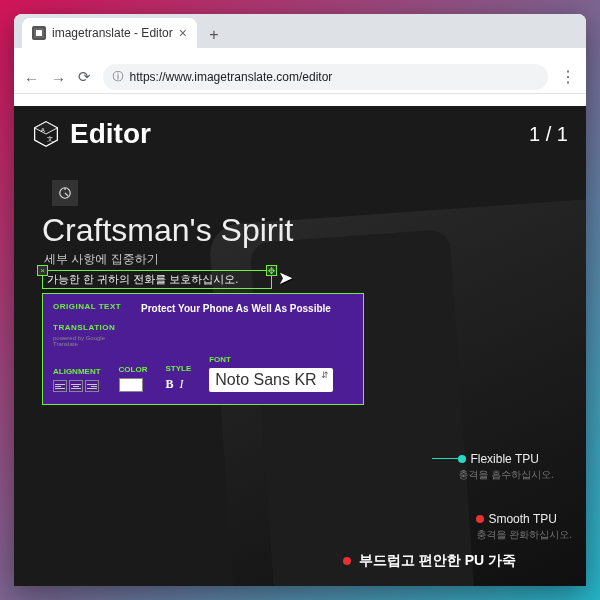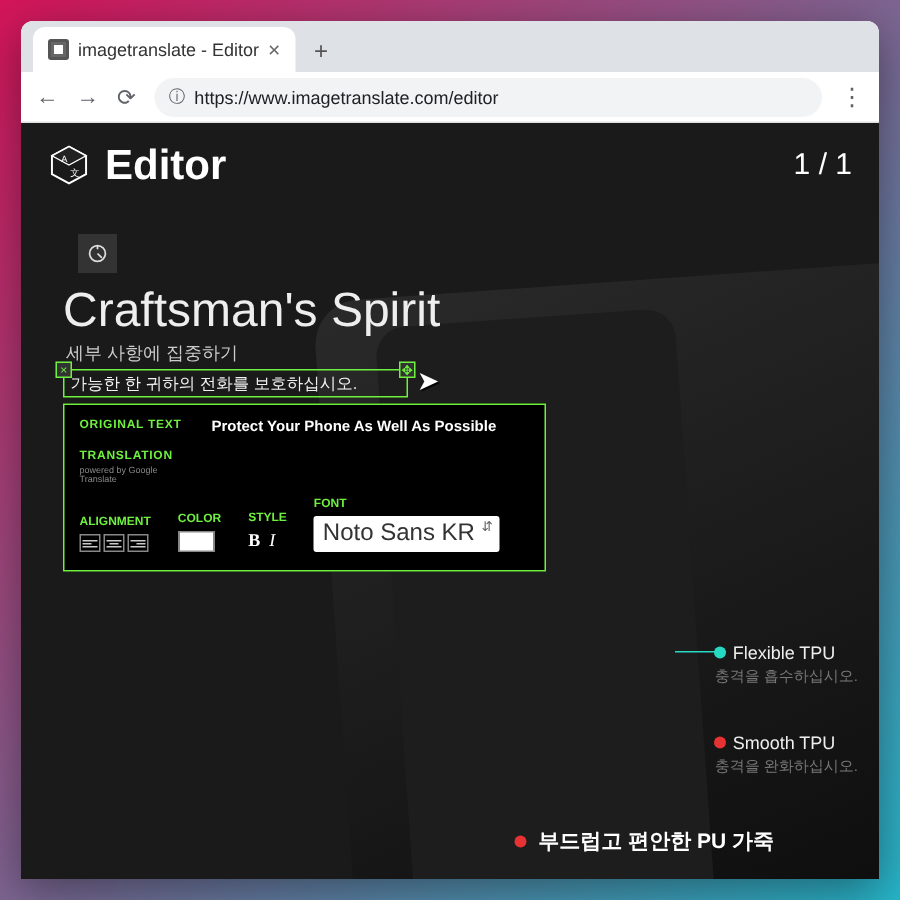--- a/index.html
+++ b/index.html
@@ -1,17 +1,17 @@
 <!DOCTYPE html>
 <html><head>
 <meta charset="utf-8">
 <style>
 * { margin: 0; padding: 0; box-sizing: border-box; }
 body { font-family: -apple-system, BlinkMacSystemFont, "Segoe UI", sans-serif; background: linear-gradient(135deg, #d41459 0%, #26b5c9 100%); width: 600px; height: 600px; padding: 14px; overflow: hidden; }
-.browser { background: #fff; border-radius: 8px 8px 0 0; overflow: hidden; height: 100%; display: flex; flex-direction: column; box-shadow: 0 8px 30px rgba(0,0,0,0.4); }
+.browser { background: #fff; border-radius: 8px 8px 0 0; overflow: hidden; height: 100%; display: flex; flex-direction: column; box-shadow: 0 8px 30px rgba(0,0,0,0.4); gap: 12px; }
 .tabbar { background: #dee1e6; height: 34px; display: flex; align-items: flex-end; padding-left: 8px; }
 .tab { background: #fff; border-radius: 8px 8px 0 0; height: 30px; display: flex; align-items: center; padding: 0 10px; font-size: 12px; color: #333; gap: 6px; min-width: 160px; }
 .tab-favicon { width: 14px; height: 14px; background: #555; border-radius: 2px; display: flex; align-items: center; justify-content: center; }
 .tab-favicon svg { width: 10px; height: 10px; }
 .tab-close { margin-left: auto; color: #666; font-size: 14px; cursor: pointer; }
 .newtab { width: 26px; height: 26px; display: flex; align-items: center; justify-content: center; color: #555; font-size: 16px; margin-left: 4px; }
 .addrbar { background: #fff; height: 34px; display: flex; align-items: center; padding: 0 10px; gap: 12px; border-bottom: 1px solid #e0e0e0; }
 .nav-icon { color: #5f6368; font-size: 15px; cursor: pointer; }
 .url-box { flex: 1; background: #f1f3f4; border-radius: 14px; height: 26px; display: flex; align-items: center; padding: 0 10px; font-size: 12px; color: #202124; gap: 6px; }
 .url-lock { color: #5f6368; font-size: 11px; }
@@ -25,41 +25,41 @@
 .canvas { position: relative; padding: 0 20px; height: 100%; }
 .phone-bg { position: absolute; right: -20px; top: 50px; width: 380px; height: 520px; background: linear-gradient(160deg, #2a2a2a 0%, #0f0f0f 80%); border-radius: 30px 0 0 30px; transform: rotate(-4deg); }
 .phone-bg::before { content: ""; position: absolute; left: 40px; top: 20px; width: 200px; height: 400px; background: #1d1d1d; border-radius: 20px; }
 .compass-icon { display: inline-flex; background: #333; padding: 6px; margin-top: 18px; margin-left: 18px; }
 .hero-title { font-size: 32px; font-weight: 300; color: #eee; margin: 6px 0 2px 8px; position: relative; }
 .subtitle { font-size: 12px; color: #ccc; margin-left: 10px; position: relative; }
 .sel-box { position: relative; border: 1px solid #6fef3f; margin: 2px 0 0 8px; width: 230px; padding: 1px 4px; font-size: 11px; color: #f0f0f0; }
 .sel-box .h-close { position: absolute; left: -6px; top: -6px; width: 11px; height: 11px; background: #333; border: 1px solid #6fef3f; color: #6fef3f; font-size: 8px; display: flex; align-items: center; justify-content: center; cursor: pointer; }
 .sel-box .h-move { position: absolute; right: -6px; top: -6px; width: 11px; height: 11px; background: #333; border: 1px solid #6fef3f; color: #6fef3f; font-size: 9px; display: flex; align-items: center; justify-content: center; cursor: move; }
 .cursor-arrow { position: absolute; right: -22px; top: -4px; font-size: 18px; color: #fff; filter: drop-shadow(1px 1px 0 #000); pointer-events: none; }
-.popup { background: #000000; border: 1px solid #6fef3f; width: 322px; margin: 4px 0 0 8px; padding: 8px 10px 12px; position: relative; z-index: 5; }
+.popup { background: #4c1d95; border: 1px solid #6fef3f; width: 322px; margin: 4px 0 0 8px; padding: 8px 10px 12px; position: relative; z-index: 5; }
 .pop-row { display: flex; gap: 14px; margin-bottom: 8px; align-items: flex-start; }
 .pop-label { color: #6fef3f; font-size: 8px; font-weight: 700; letter-spacing: 0.5px; width: 74px; flex-shrink: 0; }
 .pop-sublabel { color: #888; font-size: 6px; margin-top: 3px; }
 .pop-orig { color: #fff; font-size: 10px; font-weight: 700; line-height: 1.3; }
 .pop-input { background: #fff; color: #333; font-size: 10px; padding: 5px 6px; border-radius: 2px; flex: 1; }
 .pop-controls { display: flex; gap: 18px; margin-top: 6px; align-items: flex-end; }
 .ctrl-col { display: flex; flex-direction: column; gap: 4px; }
 .ctrl-label { color: #6fef3f; font-size: 8px; font-weight: 700; }
 .align-group { display: flex; gap: 2px; }
 .align-btn { width: 14px; height: 12px; border: 1px solid #888; display: flex; flex-direction: column; justify-content: center; gap: 1px; padding: 1px; cursor: pointer; }
 .align-btn span { height: 1px; background: #ccc; }
 .color-swatch { width: 24px; height: 14px; background: #fff; border: 1px solid #888; cursor: pointer; }
 .style-group { display: flex; gap: 6px; font-family: Georgia, serif; }
 .style-b { font-weight: 700; font-size: 12px; cursor: pointer; }
 .style-i { font-style: italic; font-size: 12px; cursor: pointer; }
 .font-select { background: #fff; color: #333; font-size: 16px; padding: 3px 16px 3px 6px; border-radius: 2px; position: relative; cursor: pointer; min-width: 88px; }
 .font-select::after { content: "⇵"; position: absolute; right: 4px; top: 2px; font-size: 9px; color: #666; }
 .annot { position: absolute; font-size: 12px; }
 .annot-dot { display: inline-block; width: 8px; height: 8px; border-radius: 50%; margin-right: 4px; }
-.annot-flex { right: 14px; top: 290px; color: #eee; }
+.annot-flex { right: 32px; top: 290px; color: #eee; }
 .annot-flex .annot-dot { background: #26d9c3; }
 .annot-flex .sub { color: #777; font-size: 10px; display: block; margin-left: 0; margin-top: 2px; }
 .annot-flex::before { content: ""; position: absolute; right: 88px; top: 6px; width: 34px; height: 1px; background: #26d9c3; }
 .annot-smooth { right: 14px; top: 350px; color: #eee; }
 .annot-smooth .annot-dot { background: #e63232; }
 .annot-smooth .sub { color: #777; font-size: 10px; display: block; margin-top: 2px; }
 .annot-bottom { bottom: 72px; right: 70px; font-size: 14px; font-weight: 600; color: #fff; }
 .annot-bottom .annot-dot { background: #e63232; margin-right: 8px; }
 </style>
 </head>

